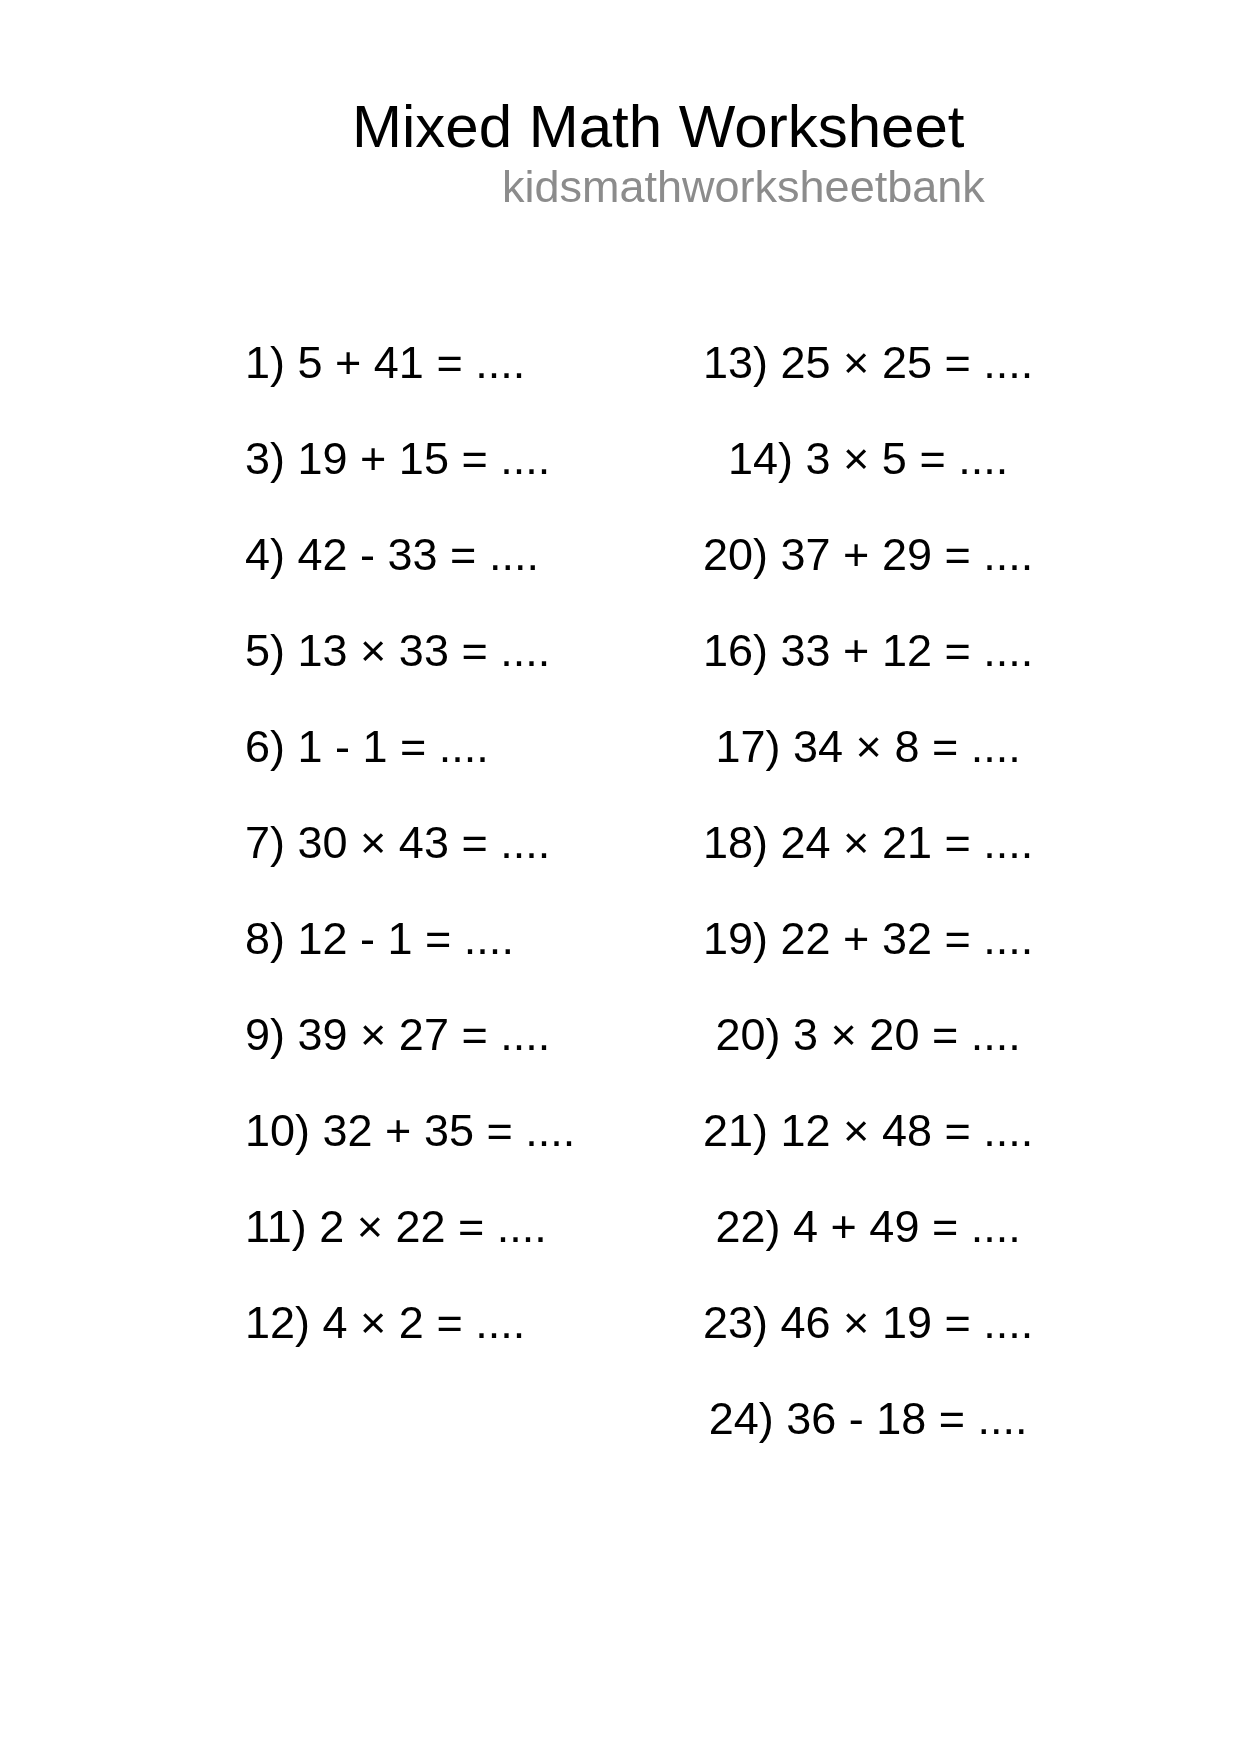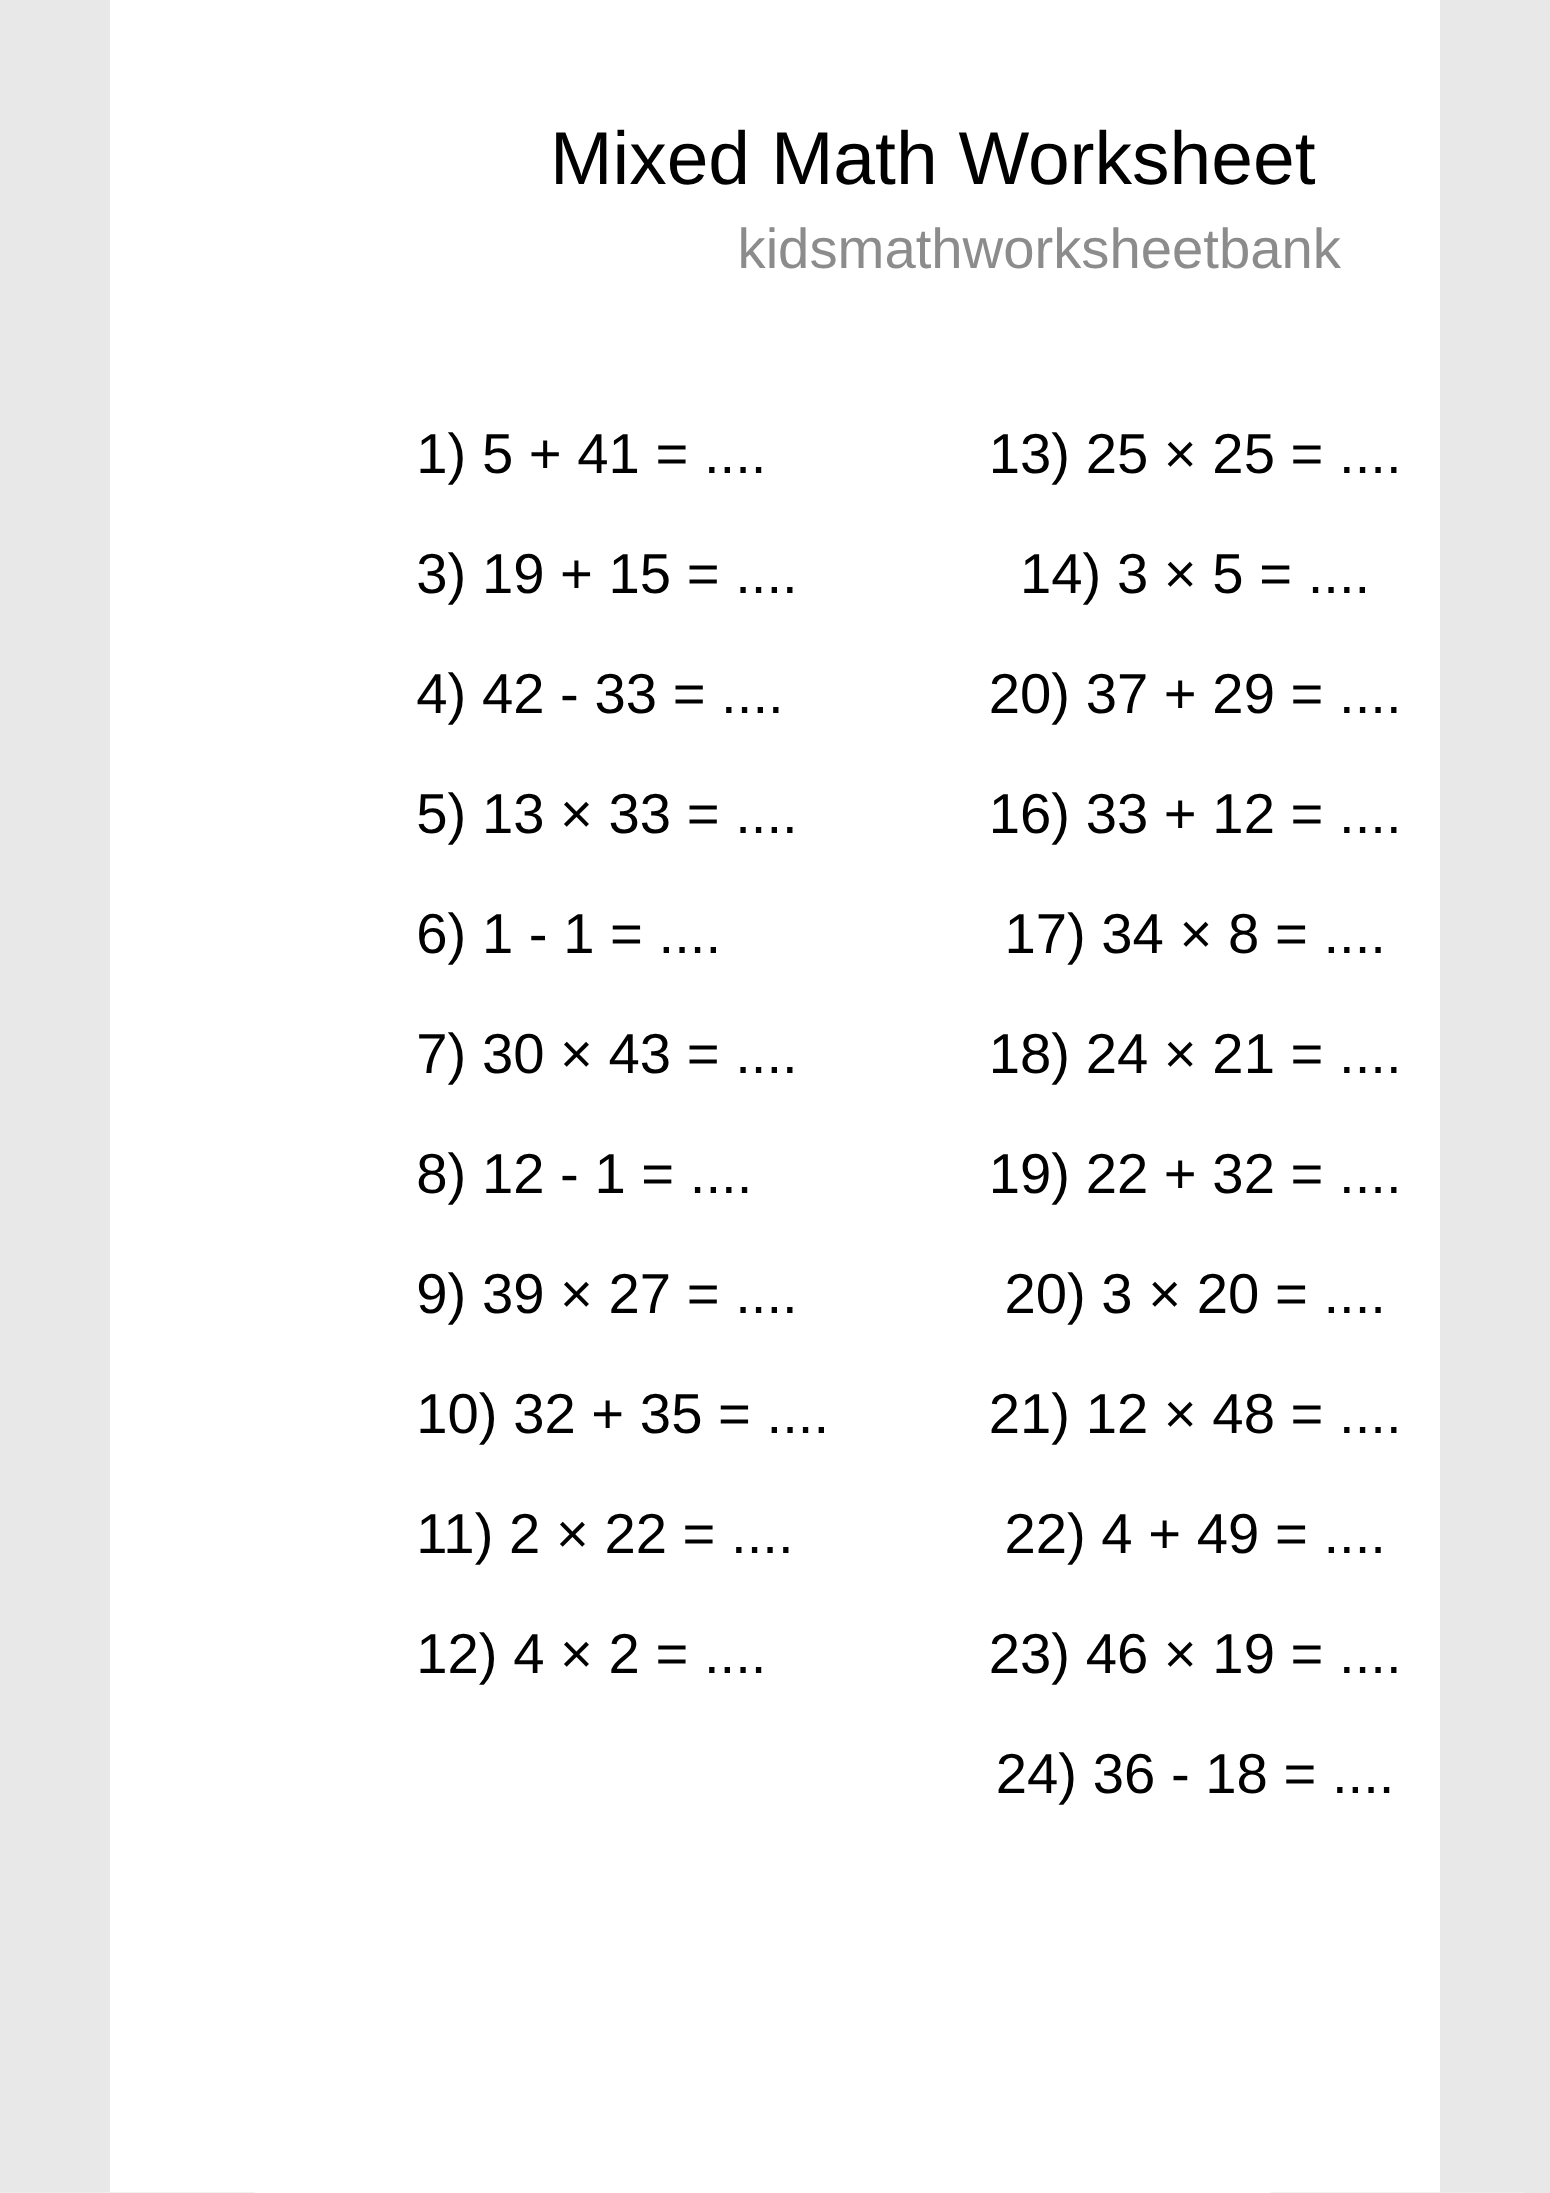--- a/index.html
+++ b/index.html
@@ -1,39 +1,38 @@
 <!DOCTYPE html>
 <html><head>
 <meta charset="utf-8">
 <style>
   html, body { margin: 0; padding: 0; background: #e8e8e8; }
   .page {
     position: relative;
-    width: 1040px;
+    width: 1240px;
     height: 1754px;
     background: #ffffff;
     font-family: "Liberation Sans", sans-serif;
     overflow: hidden;
     margin: 0 auto;
-    padding-left: 24px;
   }
   .title {
     position: absolute;
     left: 352px;
     top: 97px;
     font-size: 60px;
     line-height: 1;
     font-weight: 400;
     color: #000000;
     white-space: nowrap;
   }
   .subtitle {
     position: absolute;
     left: 502px;
-    top: 176px;
+    top: 164px;
     font-size: 45px;
     line-height: 1;
     font-weight: 400;
     color: #8c8c8c;
     white-space: nowrap;
   }
   .col {
     position: absolute;
     top: 340px;
   }

